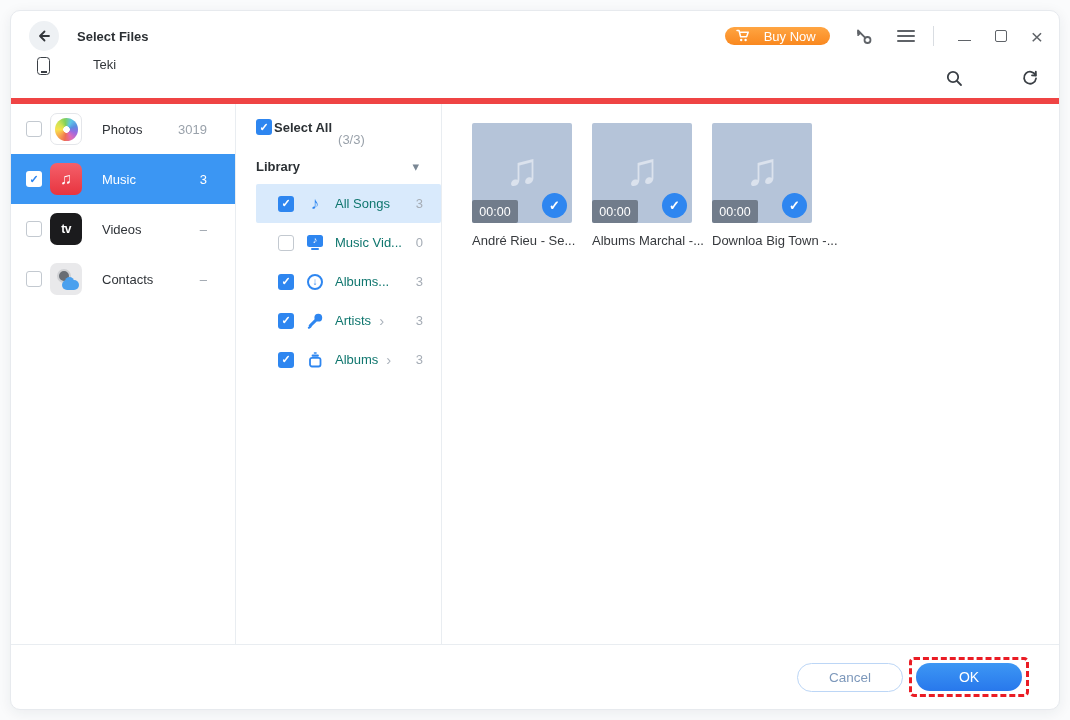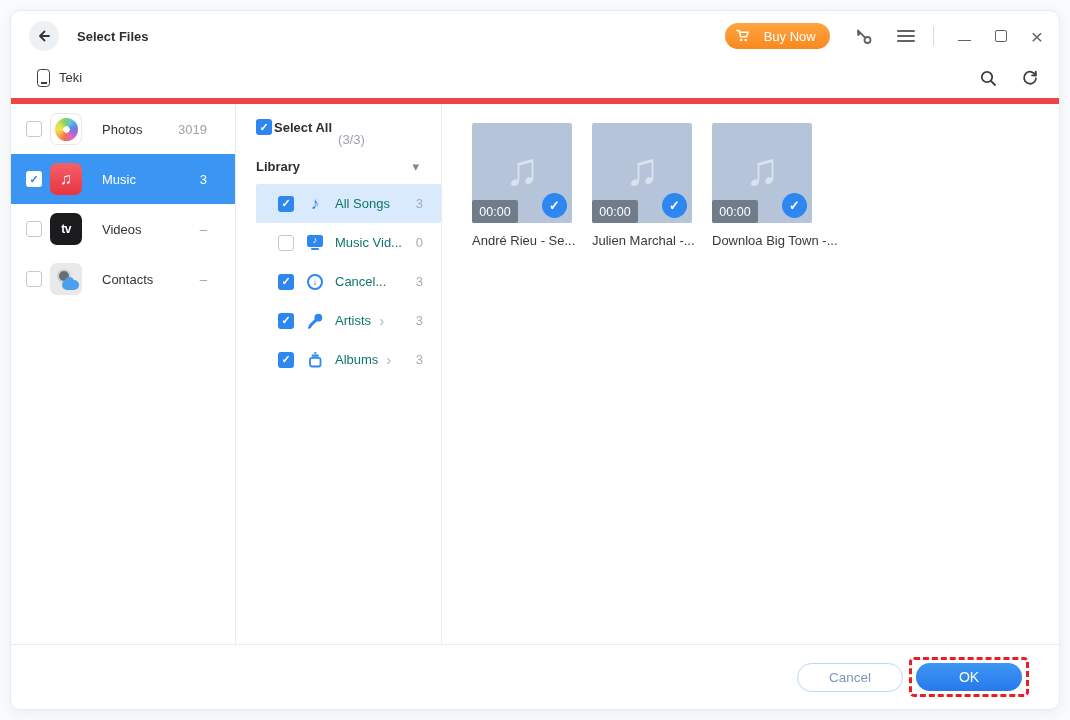--- a/index.html
+++ b/index.html
@@ -11,32 +11,32 @@
     display:flex; flex-direction:column; overflow:hidden;
   }
   .center{ display:flex; align-items:center; justify-content:center; }
 
   
   .header{ border-bottom:6px solid #ef4444; flex:0 0 88px; }
   .hrow1{ height:46px; display:flex; align-items:center; padding:4px 16px 0 18px; }
   .back-btn{ width:30px; height:30px; border-radius:50%; background:#eef1f4; cursor:pointer; flex:0 0 auto; }
   .page-title{ margin-left:18px; font-size:13px; font-weight:700; color:#2b2f33; }
   .spacer{ flex:1; }
-  .buy-btn{ height:26px; padding:0 14px 0 11px; border-radius:13px; border:none; cursor:pointer;
+  .buy-btn{ height:18px; padding:0 14px 0 11px; border-radius:13px; border:none; cursor:pointer;
     background:linear-gradient(180deg,#ffa542,#f9881f); color:#fff; font-size:13px;
     display:flex; align-items:center; gap:13px; font-family:inherit; }
   .tb-icon{ color:#5f6368; margin-left:24px; cursor:pointer; display:flex; align-items:center; }
   .menu-bars{ width:18px; display:flex; flex-direction:column; gap:3px; }
   .menu-bars i{ display:block; height:2.2px; background:#5f6368; border-radius:1px; }
   .tb-divider{ width:1px; height:20px; background:#d9dde2; margin-left:18px; }
   .min-glyph{ width:13px; border-top:1.8px solid #5f6368; margin-top:9px; }
   .max-glyph{ width:12px; height:12px; border:1.8px solid #5f6368; border-radius:2px; }
   .close-glyph{ font-size:21px; line-height:1; color:#5f6368; font-weight:400; }
 
-  .hrow2{ height:41px; display:flex; align-items:center; padding:0 20px 0 26px; }
+  .hrow2{ height:41px; display:flex; padding:0 20px 0 26px;gap:34px; }
   .phone-glyph{ width:13px; height:18px; border:1.7px solid #3a3f45; border-radius:3.5px; position:relative; }
   .phone-glyph::after{ content:""; position:absolute; left:2.5px; right:2.5px; bottom:1.5px; height:1.6px; background:#3a3f45; }
   .device-name{ margin-left:9px; font-size:13px; color:#33373b; }
 
   
   .body{ flex:1; display:flex; min-height:0; }
 
   
   .panel-left{ width:225px; border-right:1px solid #e9edf1; }
   .side-row{ height:50px; display:flex; align-items:center; padding:0 28px 0 15px; cursor:pointer; }
@@ -254,21 +254,21 @@
           </span>
           <span class="label">Music Vid...</span>
           <span class="count">0</span>
         </div>
 
         <div class="mid-row">
           <span class="cb checked">✓</span>
           <span class="mid-icon center">
             <span class="dl-circle center">↓</span>
           </span>
-          <span class="label">Cancel...</span>
+          <span class="label">Albums...</span>
           <span class="count">3</span>
         </div>
 
         <div class="mid-row">
           <span class="cb checked">✓</span>
           <span class="mid-icon center">
             <svg width="18" height="18" viewBox="0 0 18 18">
                 <circle cx="12.3" cy="5.7" r="3.9" fill="#2e86f0"></circle>
                 <path d="M9.4 8.6 L4.2 13.8" stroke="#2e86f0" stroke-width="3" stroke-linecap="round"></path>
                 <path d="M2.8 15.8 L4.6 14.6" stroke="#2e86f0" stroke-width="2" stroke-linecap="round"></path>
@@ -305,21 +305,21 @@
         </div>
         <div class="thumb-title">André Rieu - Se...</div>
       </div>
 
       <div class="thumb-card">
         <div class="thumb">
           <span class="big-note">♫</span>
           <span class="duration center">00:00</span>
           <span class="thumb-check center">✓</span>
         </div>
-        <div class="thumb-title">Julien Marchal -...</div>
+        <div class="thumb-title">Albums Marchal -...</div>
       </div>
 
       <div class="thumb-card">
         <div class="thumb">
           <span class="big-note">♫</span>
           <span class="duration center">00:00</span>
           <span class="thumb-check center">✓</span>
         </div>
         <div class="thumb-title">Downloa Big Town -...</div>
       </div>

